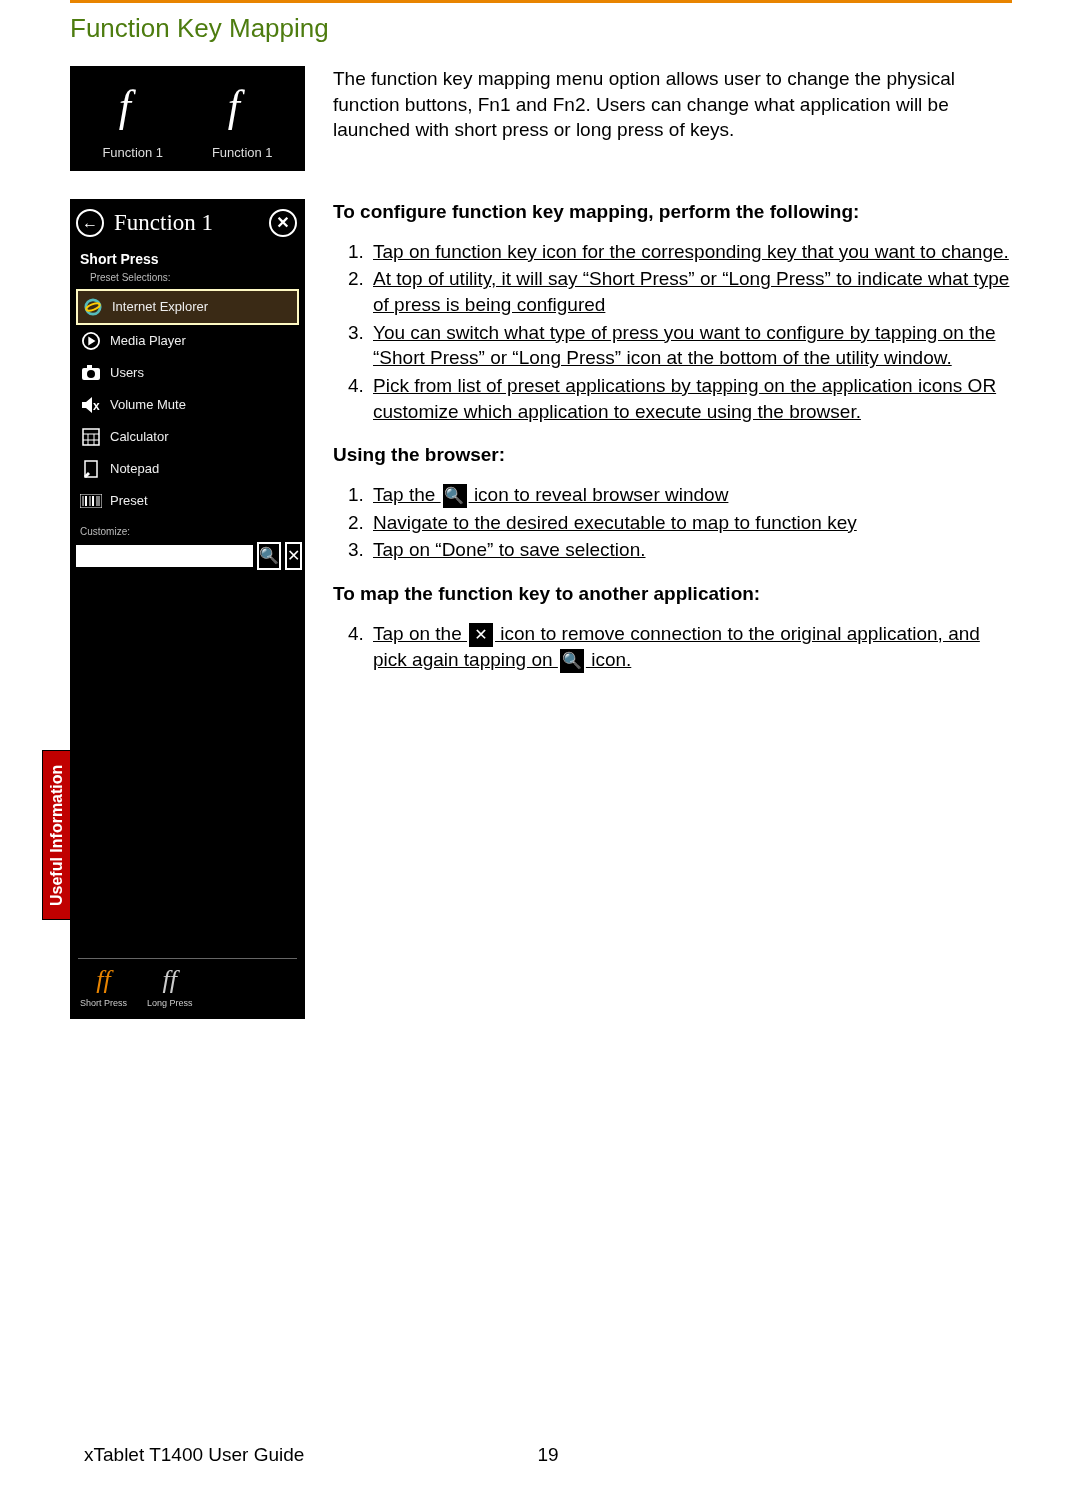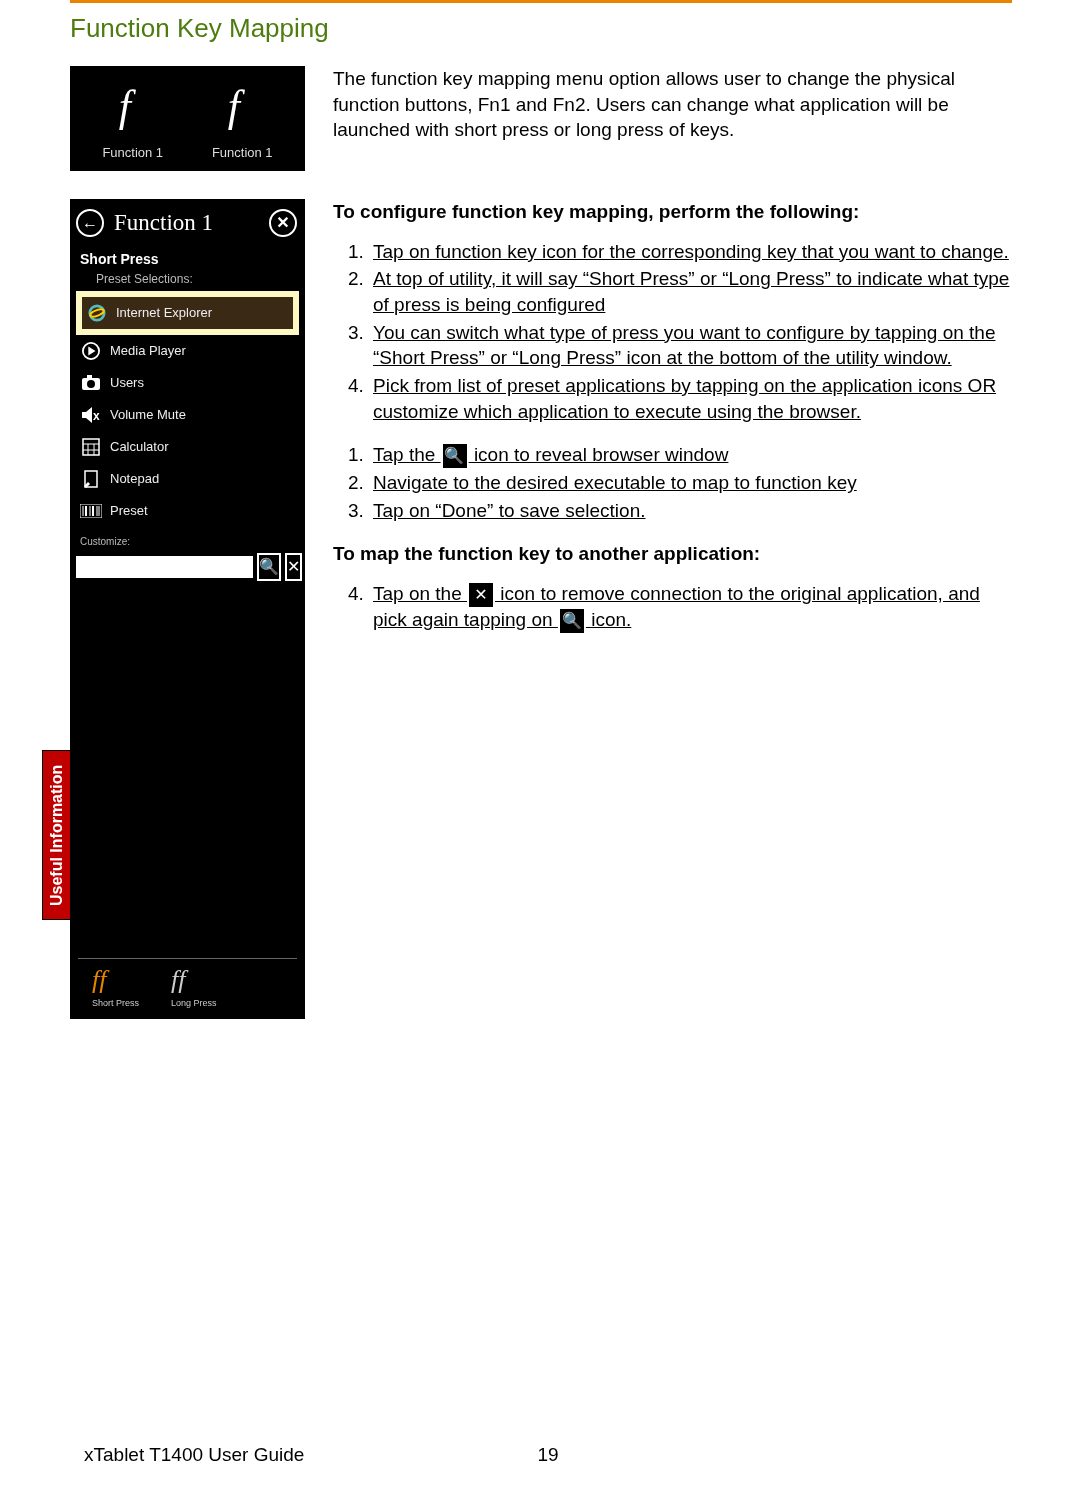--- a/index.html
+++ b/index.html
@@ -47,47 +47,47 @@
   .phone-header {
     display: flex; align-items: center; gap: 10px; padding: 2px 8px 6px 6px;
   }
   .circ-btn {
     width: 28px; height: 28px; border: 2px solid #fff; border-radius: 50%;
     display: flex; align-items: center; justify-content: center;
     color: #fff; font-size: 16px; font-weight: bold; cursor: pointer;
   }
   .phone-title { font-family: Georgia, 'Times New Roman', serif; font-size: 23px; flex: 1; }
   .section-label { font-weight: bold; color: #fff; font-size: 14px; padding: 6px 10px 2px; }
-  .sub-label { color: #bbb; font-size: 12px; padding: 0 26px 4px; }
+  .sub-label { color: #bbb; font-size: 10px; padding: 0 20px 4px; }
   .preset-list { padding: 0 6px; }
   .preset-item {
     display: flex; align-items: center; gap: 8px; padding: 5px 4px;
   }
   .preset-item.selected {
-    border: 6px solid #fef9c3; background: #3a2a15;
+    border: 2px solid #fef9c3; background: #3a2a15;
   }
   .preset-icon {
     width: 22px; height: 22px; display: flex; align-items: center; justify-content: center;
     font-size: 16px;
   }
   .preset-text { font-size: 13px; color: #eee; }
   .custom-label { color: #bbb; font-size: 10px; padding: 8px 10px 4px; }
   .custom-row {
     display: flex; align-items: center; gap: 4px; padding: 0 6px 8px;
   }
   .custom-input { flex: 1; height: 22px; background: #fff; border: none; }
   .sq-btn {
     width: 28px; height: 28px; border: 2px solid #fff; display: flex;
     align-items: center; justify-content: center; font-size: 16px; cursor: pointer;
     color: #fff;
   }
   .phone-spacer { flex: 1; }
   .phone-divider { height: 1px; background: #666; margin: 0 8px 8px; }
   .bottom-bar { display: flex; gap: 20px; padding: 0 10px 10px; }
-  .bottom-item { color: #ccc; font-size: 9px; margin-left: 12px; }
+  .bottom-item { text-align: center; color: #ccc; font-size: 9px; }
   .ff-icon {
     font-family: Georgia, serif; font-style: italic; font-size: 26px;
     line-height: 1; margin-bottom: 4px;
   }
   .ff-icon.active { color: #e88400; }
   .doc-col { flex: 1; }
   .doc-col p.heading { font-weight: bold; margin: 0 0 14px 0; font-size: 19px; }
   .doc-col ol { margin: 0 0 18px 36px; font-size: 19px; }
   .doc-col ol li { margin-bottom: 2px; padding-left: 4px; text-decoration: underline; }
   .inline-icon {
@@ -252,20 +252,21 @@
 
   <div class="doc-col">
     <p class="heading">To configure function key mapping, perform the following:</p>
     <ol id="list1">
         <li>Tap on function key icon for the corresponding key that you want to change.</li>
         <li>At top of utility, it will say “Short Press” or “Long Press” to indicate what type of press is being configured</li>
         <li>You can switch what type of press you want to configure by tapping on the “Short Press” or “Long Press” icon at the bottom of the utility window.</li>
         <li>Pick from list of preset applications by tapping on the application icons OR customize which application to execute using the browser.</li>
       </ol>
 
+    <p class="heading">Using the browser:</p>
     <ol id="list2">
         <li><span>Tap the </span><span class="inline-icon">🔍</span><span> icon to reveal browser window</span></li>
         <li>Navigate to the desired executable to map to function key</li>
         <li>Tap on “Done” to save selection.</li>
       </ol>
 
     <p class="heading">To map the function key to another application:</p>
     <ol start="4">
       <li>
         <span> Tap on the </span><span class="inline-icon">✕</span><span> icon to remove connection to the original application, and pick again tapping on </span><span class="inline-icon">🔍</span><span> icon.</span>

